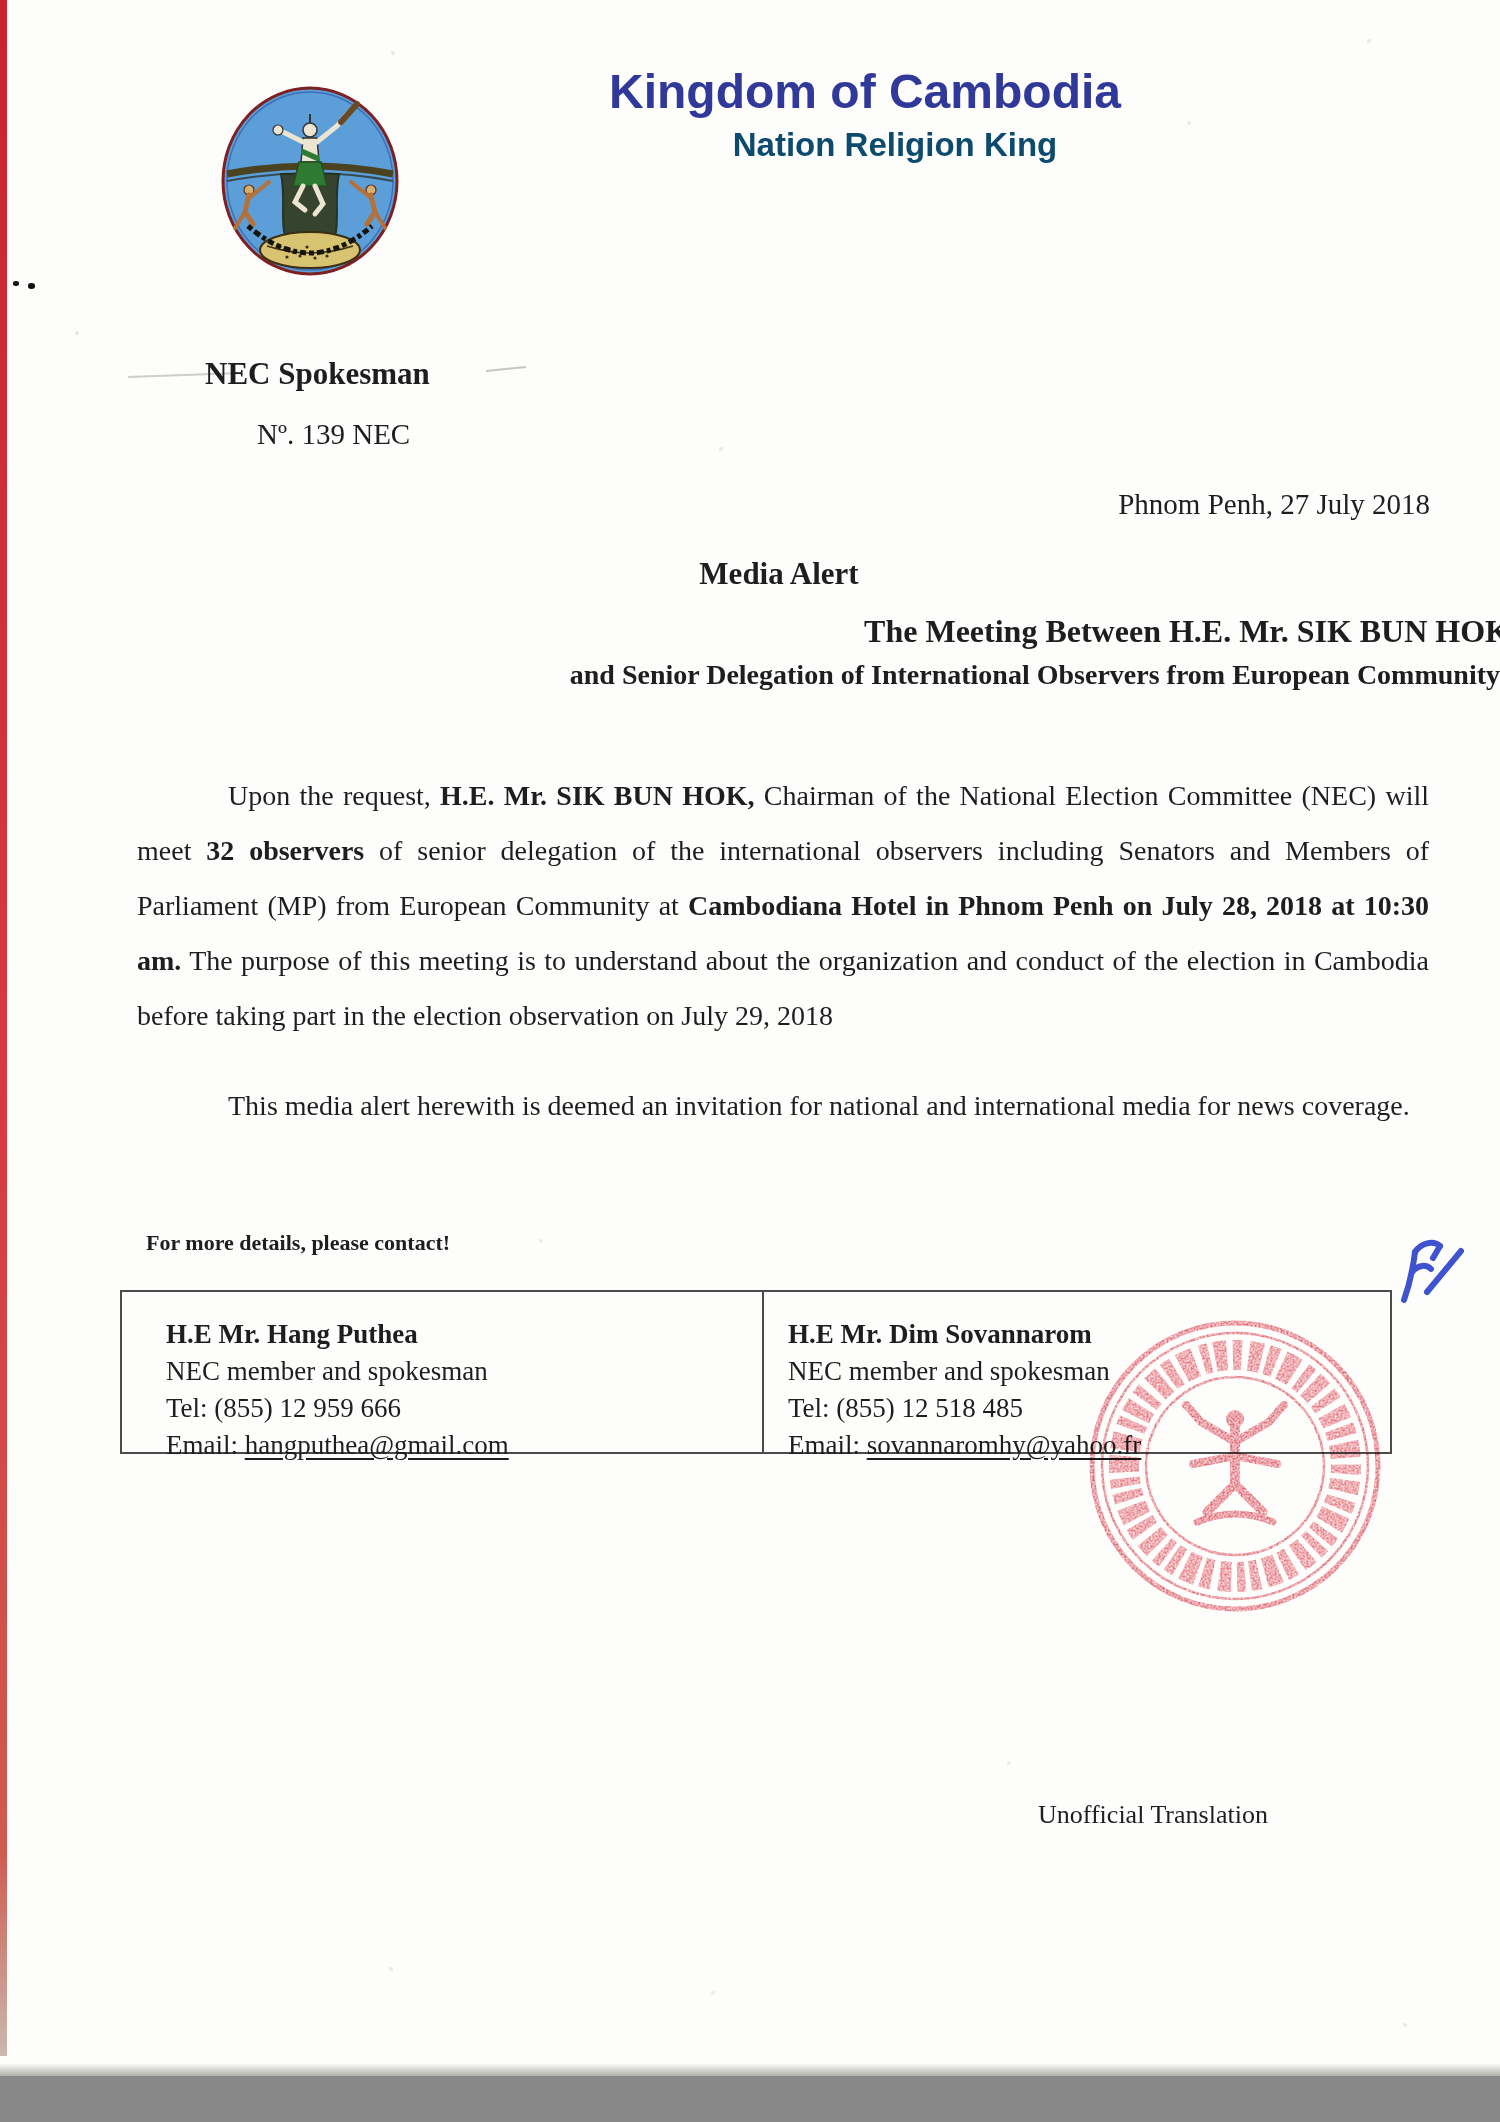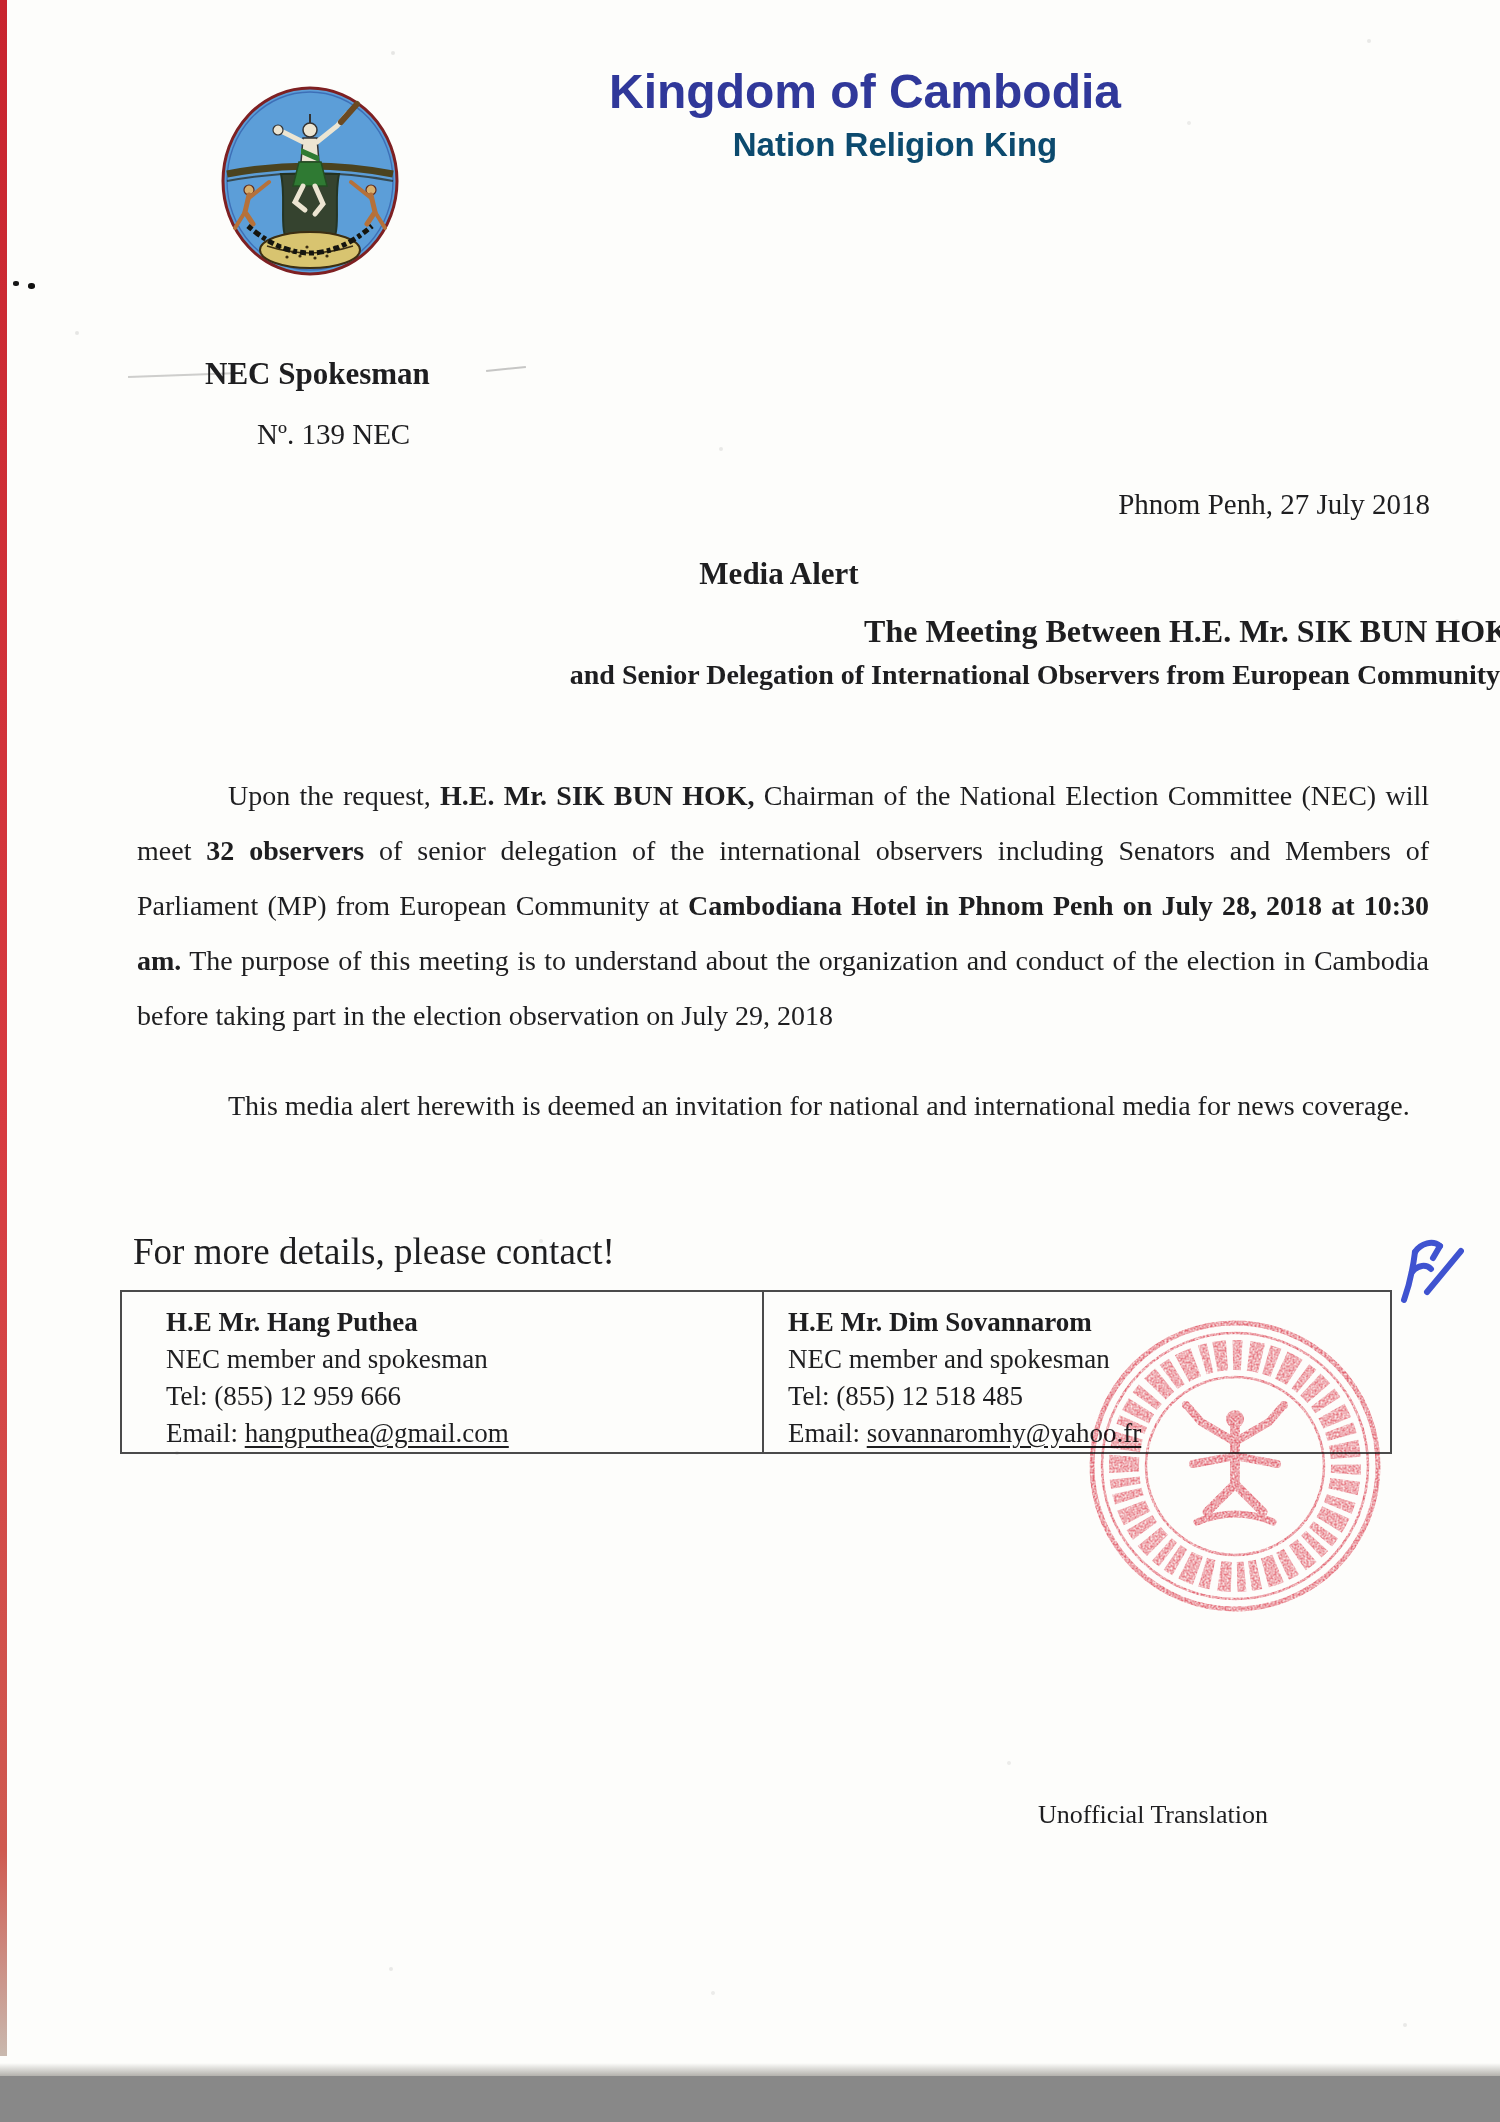--- a/index.html
+++ b/index.html
@@ -23,25 +23,25 @@
   .docnum{left:257px;top:418px;font-weight:normal;font-size:29px;}
   .dateline{right:70px;top:488px;font-size:29px;}
   .doctype{left:58px;top:556px;width:1442px;text-align:center;font-weight:bold;font-size:31px;}
   .title1{left:68px;top:613px;width:1442px;text-align:right;font-weight:bold;font-size:32px;}
   .title2{left:58px;top:659px;width:1442px;text-align:right;font-weight:bold;font-size:28px;}
 
   .para{left:137px;width:1292px;font-size:28px;line-height:55px;
     text-align:justify;text-indent:91px;}
   .para1{top:768px;}
   .para2{top:1078px;}
-  .contact-heading{left:133px;top:1230px;font-weight:normal;font-size:37px;}
+  .contact-heading{left:146px;top:1230px;font-weight:bold;font-size:22px;}
 
   .contact-table{left:120px;top:1290px;width:1272px;height:164px;
     border:2px solid #4b4b4b;display:flex;box-sizing:border-box;background:rgba(255,255,255,.0);}
-  .cell{box-sizing:border-box;padding:12px 8px 0 44px;font-size:27px;line-height:37px;}
+  .cell{box-sizing:border-box;padding:24px 8px 0 44px;font-size:27px;line-height:37px;}
   .cell-left{width:642px;border-right:2px solid #4b4b4b;}
   .cell-right{flex:1;padding-left:24px;}
   .cname{font-weight:bold;}
   .email{text-decoration:underline;text-underline-offset:4px;}
 
   .footer-note{left:1038px;top:1800px;font-size:26px;}
 
   .logo-svg{left:215px;top:84px;}
   .stamp-svg{left:1085px;top:1316px;mix-blend-mode:multiply;opacity:.93;}
   .initials-svg{left:1385px;top:1232px;opacity:.9;}

